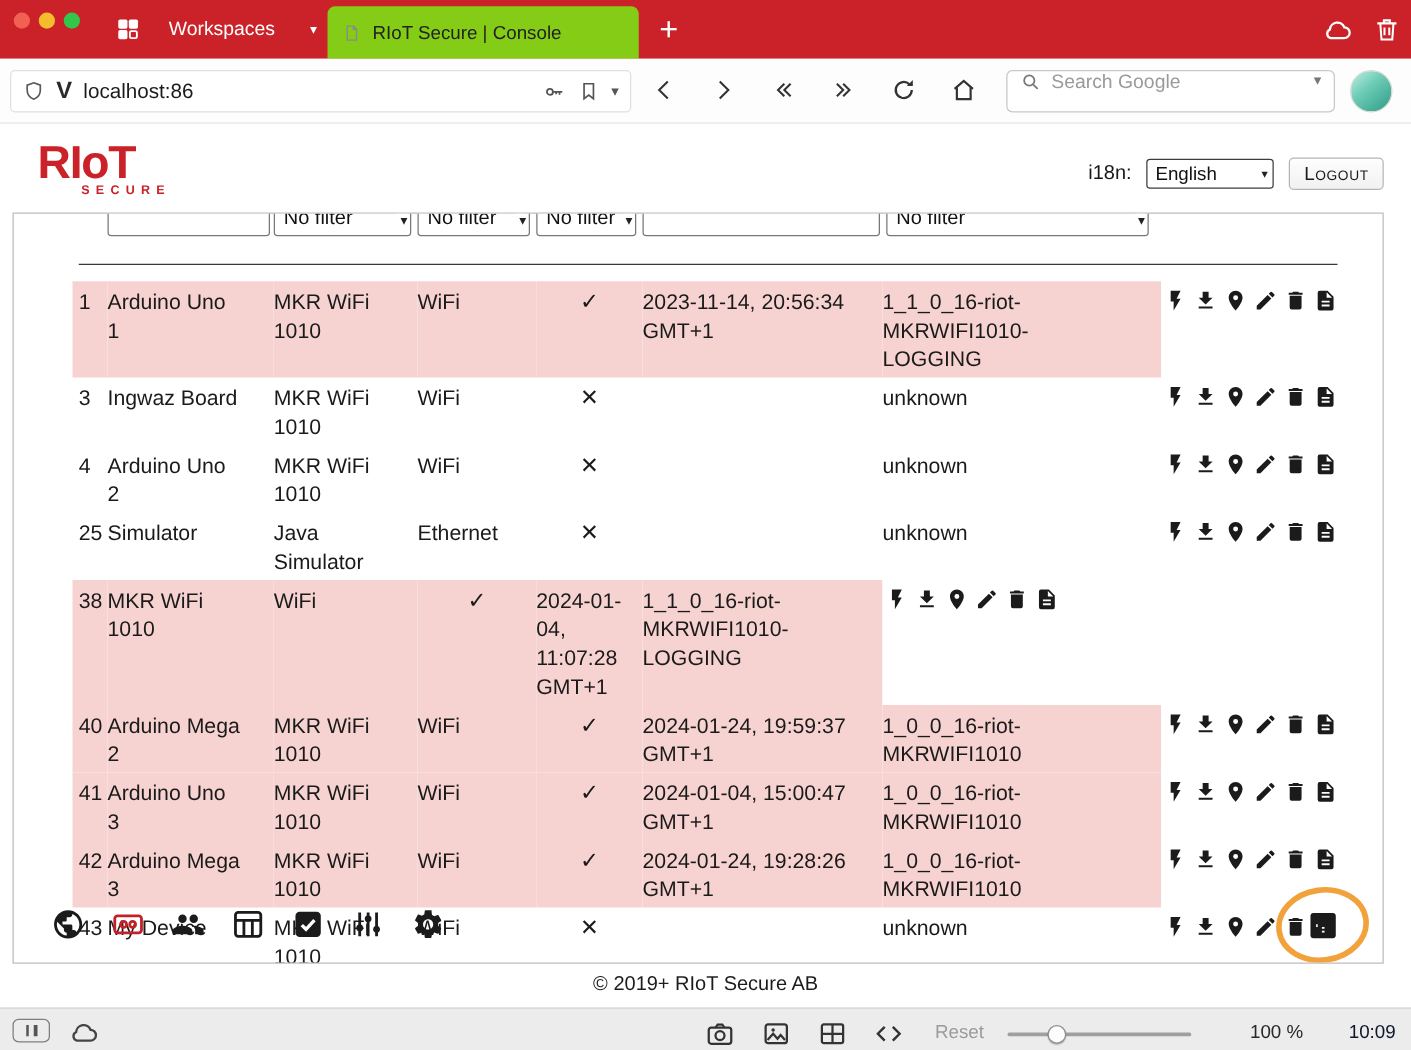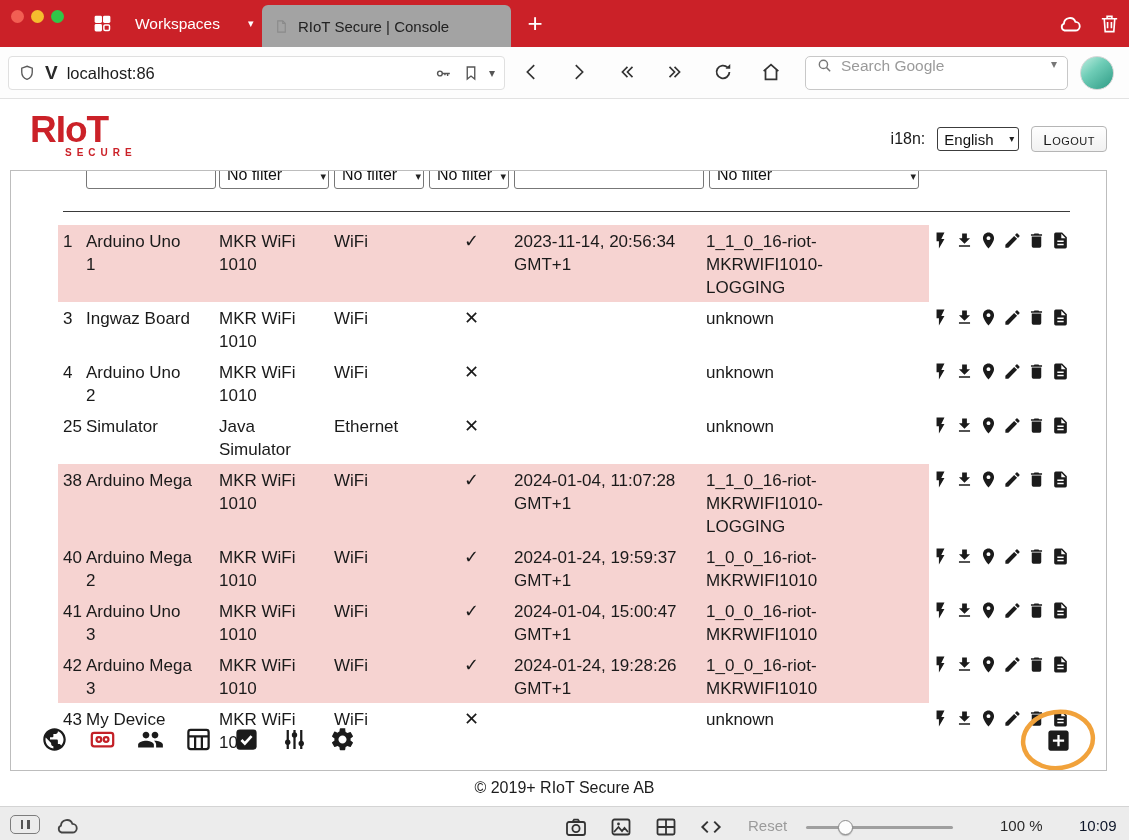--- a/index.html
+++ b/index.html
@@ -8,21 +8,21 @@
 
   
   .chrome{position:absolute;left:0;top:0;width:100%;height:47px;background:#cb2128}
   .lights{position:absolute;left:11px;top:10px;display:flex;gap:7px}
   .light{width:13px;height:13px;border-radius:50%}
   .light.red{background:#f25f53}.light.yellow{background:#f5bd2e}.light.green{background:#31c748}
   .ws-group{position:absolute;left:92px;top:0;height:47px;display:flex;align-items:center;gap:22px;color:#fff}
   .ws-group svg{width:21px;height:21px;display:block}
   .ws-label{font-size:15.5px;font-weight:500}
   .ws-chevron{font-size:11px;margin-left:6px}
-  .tab{position:absolute;left:262px;top:5px;width:249px;height:42px;background:#a3a3a3;border-radius:6px 6px 0 0;display:flex;align-items:center;padding:0 12px;gap:9px}
+  .tab{position:absolute;left:262px;top:5px;width:249px;height:42px;background:#84cc16;border-radius:6px 6px 0 0;display:flex;align-items:center;padding:0 12px;gap:9px}
   .tab svg{width:15px;height:15px;display:block;flex:0 0 auto}
   .tab-title{font-size:15px;color:#222;white-space:nowrap;overflow:hidden}
   .newtab{position:absolute;left:520px;top:7px;width:30px;height:32px;color:#fff;font-size:26px;font-weight:300;display:flex;align-items:center;justify-content:center}
   .chrome-right{position:absolute;right:8px;top:0;height:47px;display:flex;align-items:center;gap:15px}
   .chrome-right svg{display:block}
 
   
   .addrbar{position:absolute;left:0;top:47px;width:100%;height:52px;background:#fdfdfd;border-bottom:1px solid #e2e2e2}
   .urlbox{position:absolute;left:8px;top:9px;width:497px;height:34px;background:#fff;border:1px solid #e0e0e0;border-radius:4px;display:flex;align-items:center;padding:0 9px;gap:9px}
   .urlbox svg{display:block;flex:0 0 auto}
@@ -39,21 +39,21 @@
   .avatar{position:absolute;left:1080px;top:9px;width:34px;height:34px;border-radius:50%;background:linear-gradient(140deg,#bfeee0 0%,#6fcdb7 40%,#2e9b85 100%);border:1px solid #d7d7d7}
 
   
   .viewport{position:absolute;left:0;top:99px;width:100%;height:707px;background:#fff}
   .logo{position:absolute;left:30px;top:14px}
   .logo-text{font-size:37px;font-weight:800;color:#cb2128;letter-spacing:-1px;line-height:33px}
   .logo-sub{font-size:10px;font-weight:700;color:#cb2128;letter-spacing:5px;margin-left:35px;margin-top:1px}
   .lang-group{position:absolute;right:22px;top:27px;display:flex;align-items:center;gap:12px}
   .i18n-label{font-size:16px;color:#1a1a1a}
   .lang-wrap{position:relative}
-  .lang-select{appearance:none;-webkit-appearance:none;width:82px;height:24px;border:1.5px solid #3c3c3c;border-radius:3px;background:#fff;font-size:15px;font-family:"Liberation Sans",sans-serif;color:#111;padding:0 18px 0 6px}
+  .lang-select{appearance:none;-webkit-appearance:none;width:102px;height:24px;border:1.5px solid #3c3c3c;border-radius:3px;background:#fff;font-size:15px;font-family:"Liberation Sans",sans-serif;color:#111;padding:0 18px 0 6px}
   .sel-arrow{position:absolute;right:5px;top:6px;font-size:10px;color:#222;pointer-events:none}
   .logout-btn{height:26px;padding:0 11px;font-size:15px;font-variant:small-caps;letter-spacing:.5px;background:linear-gradient(#fefefe,#f1f1f1);border:1px solid #b5b5b5;border-radius:4px;color:#1a1a1a;font-family:"Liberation Sans",sans-serif}
 
   
   .panel{position:absolute;left:10px;top:71px;width:1097px;height:601px;border:1px solid #bdbdbd;overflow:hidden;background:#fff}
   .fctl{position:absolute;top:-9px;height:27px;border:1px solid #777;background:#fff;border-radius:3px;font-size:16px;color:#111;font-family:"Liberation Sans",sans-serif}
   .fin{padding:0 6px}
   .fsel{padding:3px 18px 0 7px;overflow:hidden;white-space:nowrap}
   .fsel-arrow{position:absolute;right:2px;top:7px;font-size:11px;background:#fff;padding-left:2px;color:#222}
   .thead-line{position:absolute;left:52px;top:40px;width:1007px;border-top:1.5px solid #3a3a3a}
@@ -438,23 +438,20 @@
               </span>
               <span class="act">
                 <svg viewBox="0 0 24 24" fill="currentColor">
                   <path d="M14 2H6a2 2 0 0 0-2 2v16a2 2 0 0 0 2 2h12a2 2 0 0 0 2-2V8l-6-6zm2 16H8v-2h8v2zm0-4H8v-2h8v2zm-3-5V3.5L18.5 9H13z"></path>
                 </svg>
               </span>
             </div>
           </div>
           <div class="trow hl">
             <div class="cell c-id">38</div>
-            <div class="cell">
-              <div class="w-name">Arduino Mega</div>
-            </div>
             <div class="cell">
               <div class="w-board">MKR WiFi 1010</div>
             </div>
             <div class="cell">WiFi</div>
             <div class="cell c-status">✓</div>
             <div class="cell">
               <div class="w-date">2024-01-04, 11:07:28 GMT+1</div>
             </div>
             <div class="cell">
               <div class="w-fw">1_1_0_16-riot-MKRWIFI1010-LOGGING</div>

